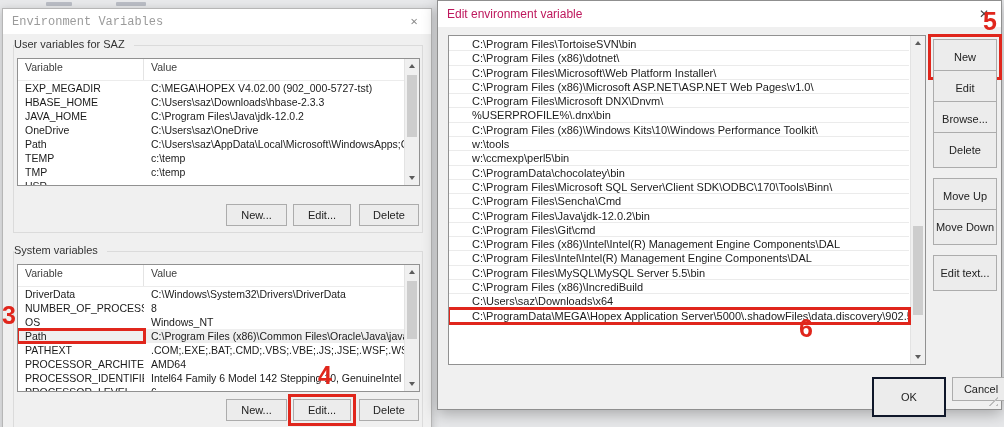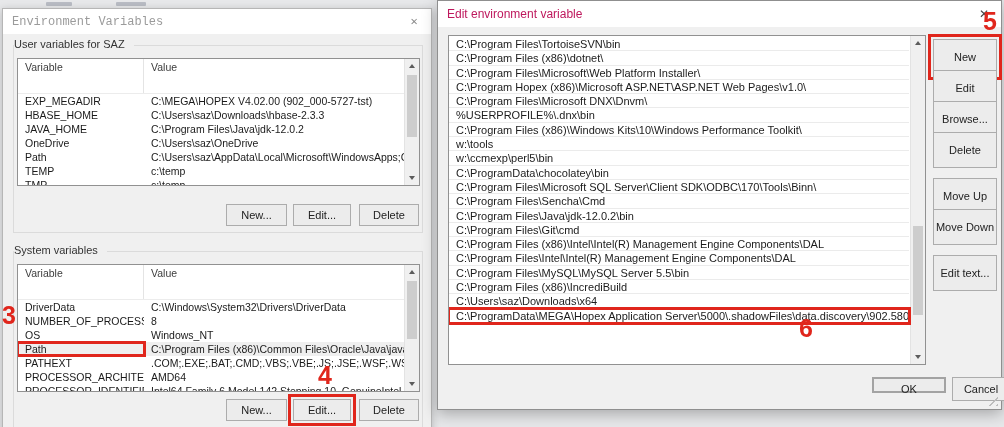--- a/index.html
+++ b/index.html
@@ -21,21 +21,21 @@
   
   #env-dialog { left:2px; top:8px; width:430px; height:425px; border:1px solid #b6b6b6; box-shadow:0 2px 8px rgba(0,0,0,.22); overflow:hidden; }
   #env-dialog .titlebar { height:25px;font-family:Liberation Mono, monospace; }
   #env-dialog .title { color:#9b9b9b; }
   #env-dialog .close-btn { color:#8a8a8a; }
 
   .group { position:absolute; left:10px; width:410px; border:1px solid #dbdbdb; }
   .group-label { position:absolute; top:-8px; left:0; background:#f0f0f0; padding-right:9px; font-size:11px; color:#333; white-space:nowrap; }
 
   .listview { position:absolute; left:3px; top:12px; width:403px; height:128px; background:#fff; border:1px solid #919191; overflow:hidden; }
-  .lv-header { display:flex; height:35px; border-bottom:1px solid #ececec; }
+  .lv-header { display:flex; height:22px; border-bottom:1px solid #ececec; }
   .hcol { font-size:10.5px; color:#3c3c3c; padding:2px 0 0 7px; white-space:nowrap; }
   .hcol.var { width:126px; border-right:1px solid #e4e4e4; }
   .hcol.val { flex:1; }
   .lv-row { display:flex; height:14px; align-items:center; }
   .lv-row.selected { background:#efefef; }
   .cell { font-size:10.5px; white-space:nowrap; overflow:hidden; padding-left:7px; }
   .cell.var { width:126px; flex:none; }
   .cell.val { flex:1; }
   .lv-row.boxed .cell.var { outline:3px solid var(--red); outline-offset:-1px; }
 
@@ -52,28 +52,28 @@
   .btn-a { left:212px; width:61px; } .btn-b { left:279px; width:58px; } .btn-c { left:345px; width:60px; }
 
   
   #edit-dialog { left:437px; top:0; width:565px; height:410px; border:1px solid #8f8f8f; box-shadow:0 4px 14px rgba(0,0,0,.28); }
   #edit-dialog .titlebar { height:26px; }
   #edit-dialog .title { color:#be185d; }
   #edit-dialog .close-btn { color:#444; }
 
   #path-list { position:absolute; left:10px; top:34px; width:478px; height:330px; background:#fff; border:1px solid #919191; overflow:hidden; }
   #path-rows { position:absolute; left:0; top:1px; right:16px; }
-  .path-row { height:14.3px; line-height:14.3px; border-bottom:1px solid #ebebeb; font-size:11px; padding-left:7px; white-space:nowrap; overflow:hidden; color:#1b1b1b; }
+  .path-row { height:14.3px; line-height:14.3px; border-bottom:1px solid #ebebeb; font-size:11px; padding-left:23px; white-space:nowrap; overflow:hidden; color:#1b1b1b; }
   .path-row.boxed { outline:3px solid var(--red); outline-offset:-1px; position:relative; z-index:5; }
 
   .side-btn { left:495px; width:64px; height:36px; line-height:21px; }
   #btn-new { top:38px; } #btn-edit { top:69px; } #btn-browse { top:100px; } #btn-delete { top:131px; }
   #btn-moveup { top:177px; } #btn-movedown { top:208px; } #btn-edittext { top:254px;text-align:center; }
 
-  #btn-ok { left:434px; top:376px; width:74px; height:16px; border:2px solid #a3a3a3; line-height:20px; }
+  #btn-ok { left:434px; top:376px; width:74px; height:40px; border:2px solid #0f172a; line-height:20px; }
   #btn-cancel { left:514px; top:376px; width:58px; height:24px; }
 
   .grip { position:absolute; right:3px; bottom:3px; width:11px; height:11px;
     background:repeating-linear-gradient(135deg,#bdbdbd 0 1.5px,transparent 1.5px 4.5px);
     clip-path:polygon(100% 0,100% 100%,0 100%); }
 
   .annot { position:absolute; color:var(--red); font-weight:bold; font-size:25px; z-index:50; }
   #annot3 { left:2px;  top:301px; }
   #annot4 { left:318px; top:361px; }
   #annot5 { left:983px; top:7px; }
@@ -234,21 +234,21 @@
 
   <div id="path-list">
     <div id="path-rows">
 
         <div class="path-row">C:\Program Files\TortoiseSVN\bin</div>
 
         <div class="path-row">C:\Program Files (x86)\dotnet\</div>
 
         <div class="path-row">C:\Program Files\Microsoft\Web Platform Installer\</div>
 
-        <div class="path-row">C:\Program Hopex (x86)\Microsoft ASP.NET\ASP.NET Web Pages\v1.0\</div>
+        <div class="path-row">C:\Program Files (x86)\Microsoft ASP.NET\ASP.NET Web Pages\v1.0\</div>
 
 
         <div class="path-row">C:\Program Files\Microsoft DNX\Dnvm\</div>
 
         <div class="path-row">%USERPROFILE%\.dnx\bin</div>
 
         <div class="path-row">C:\Program Files (x86)\Windows Kits\10\Windows Performance Toolkit\</div>
 
         <div class="path-row">w:\tools</div>
 

